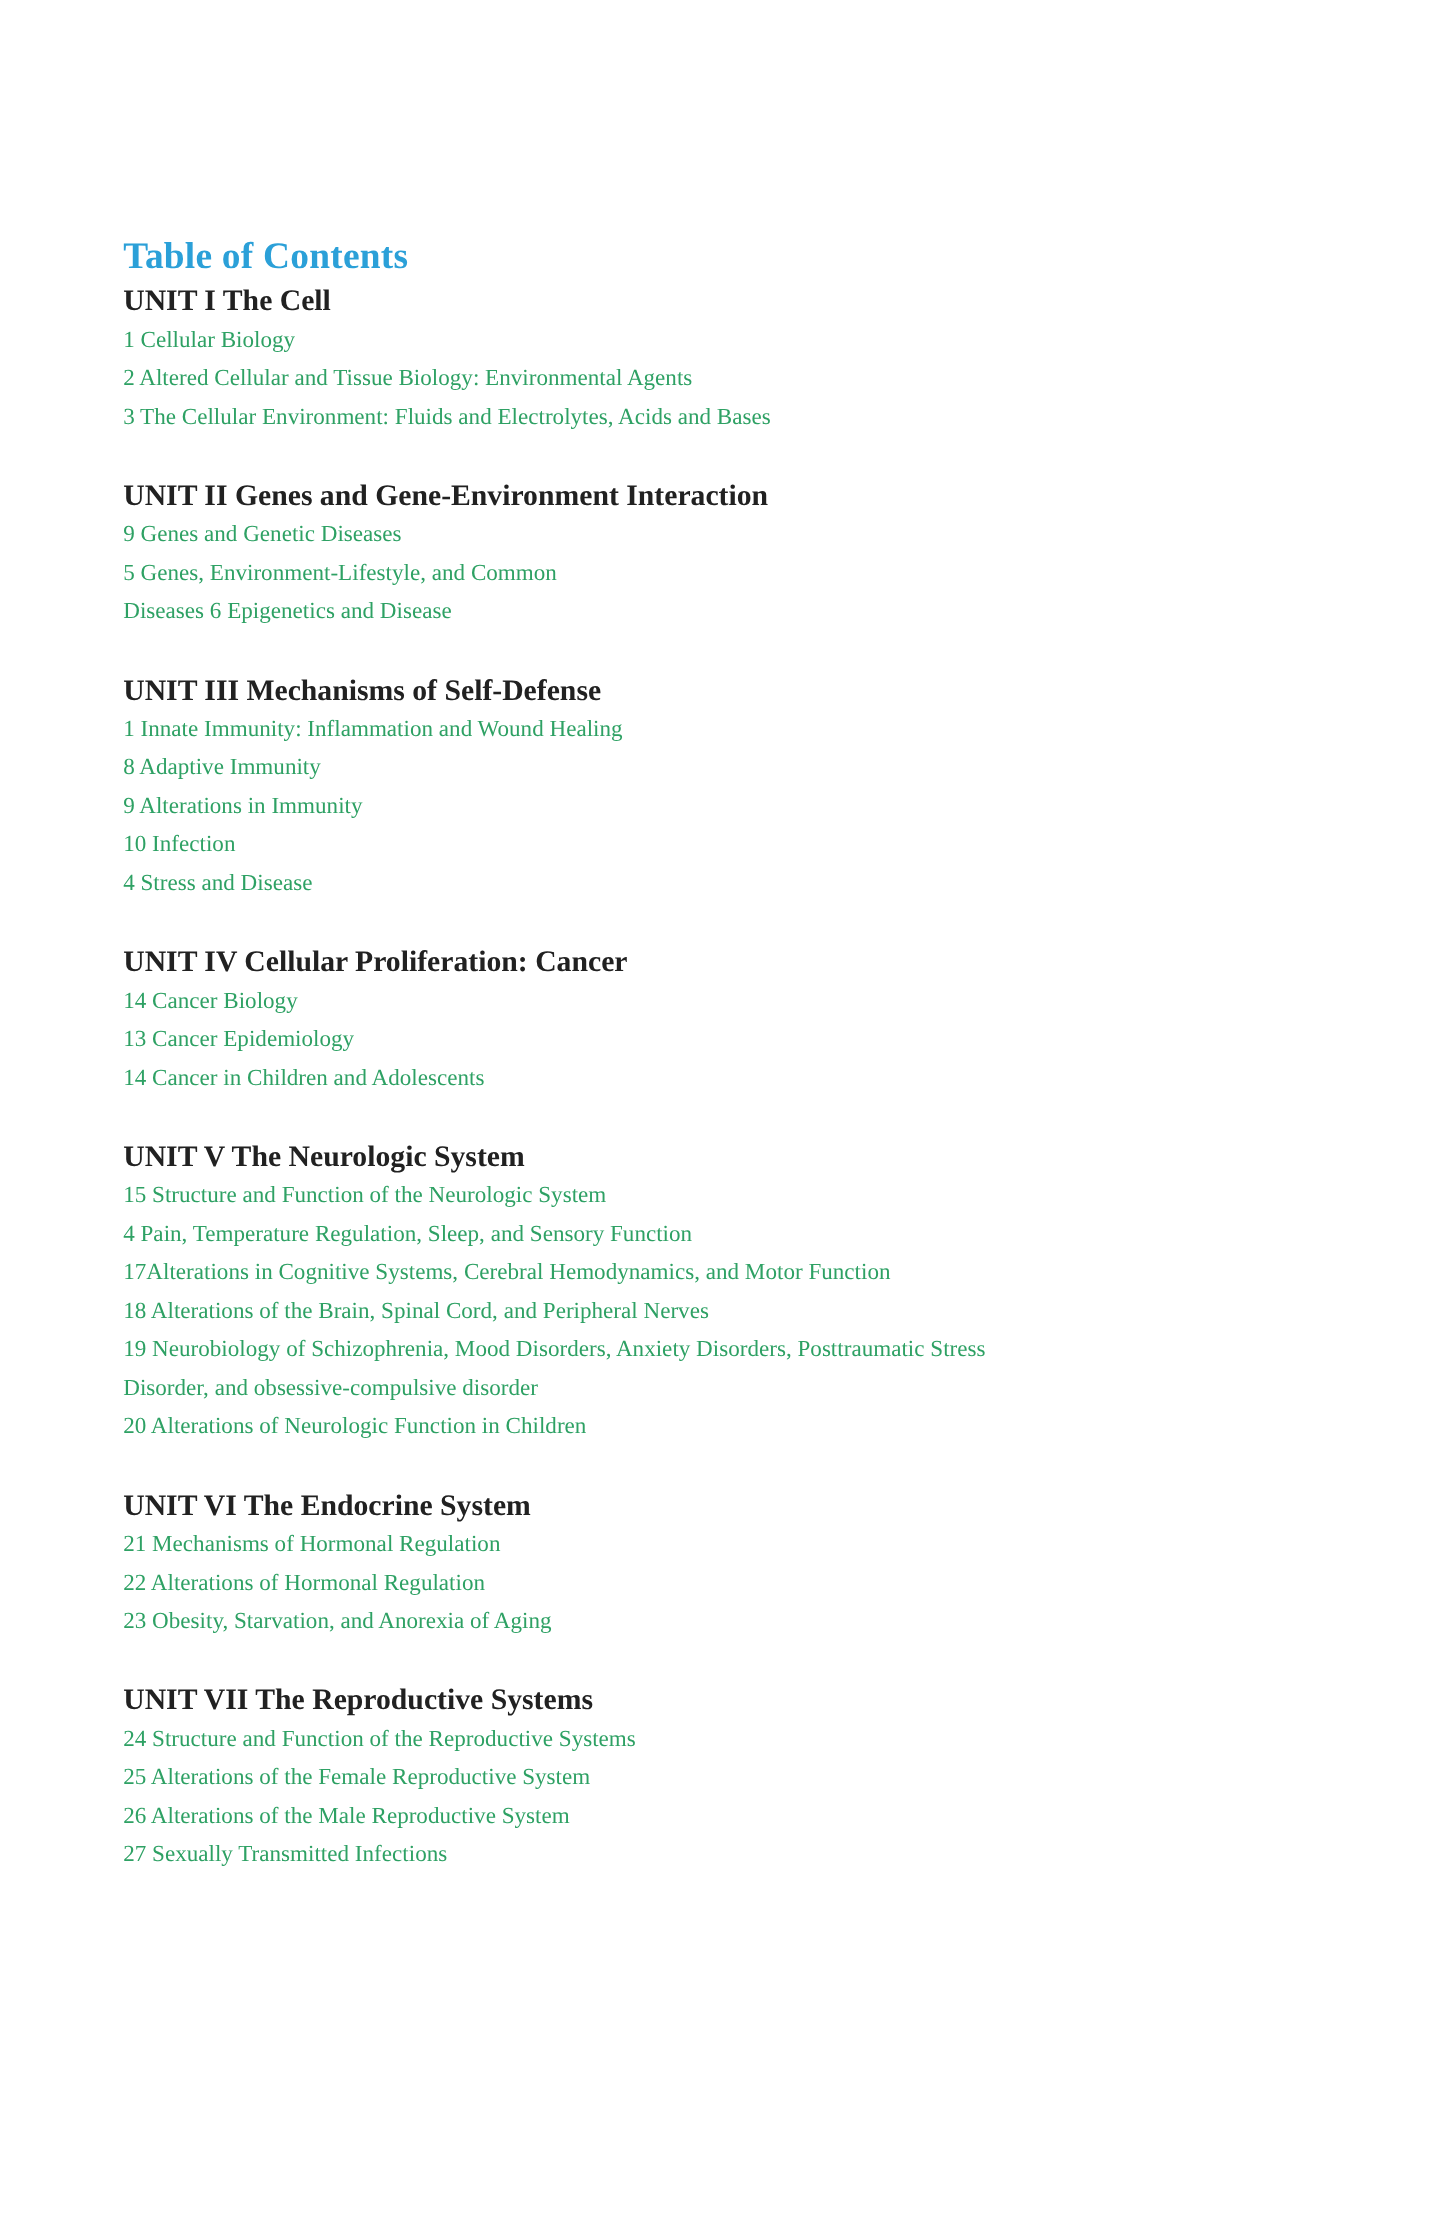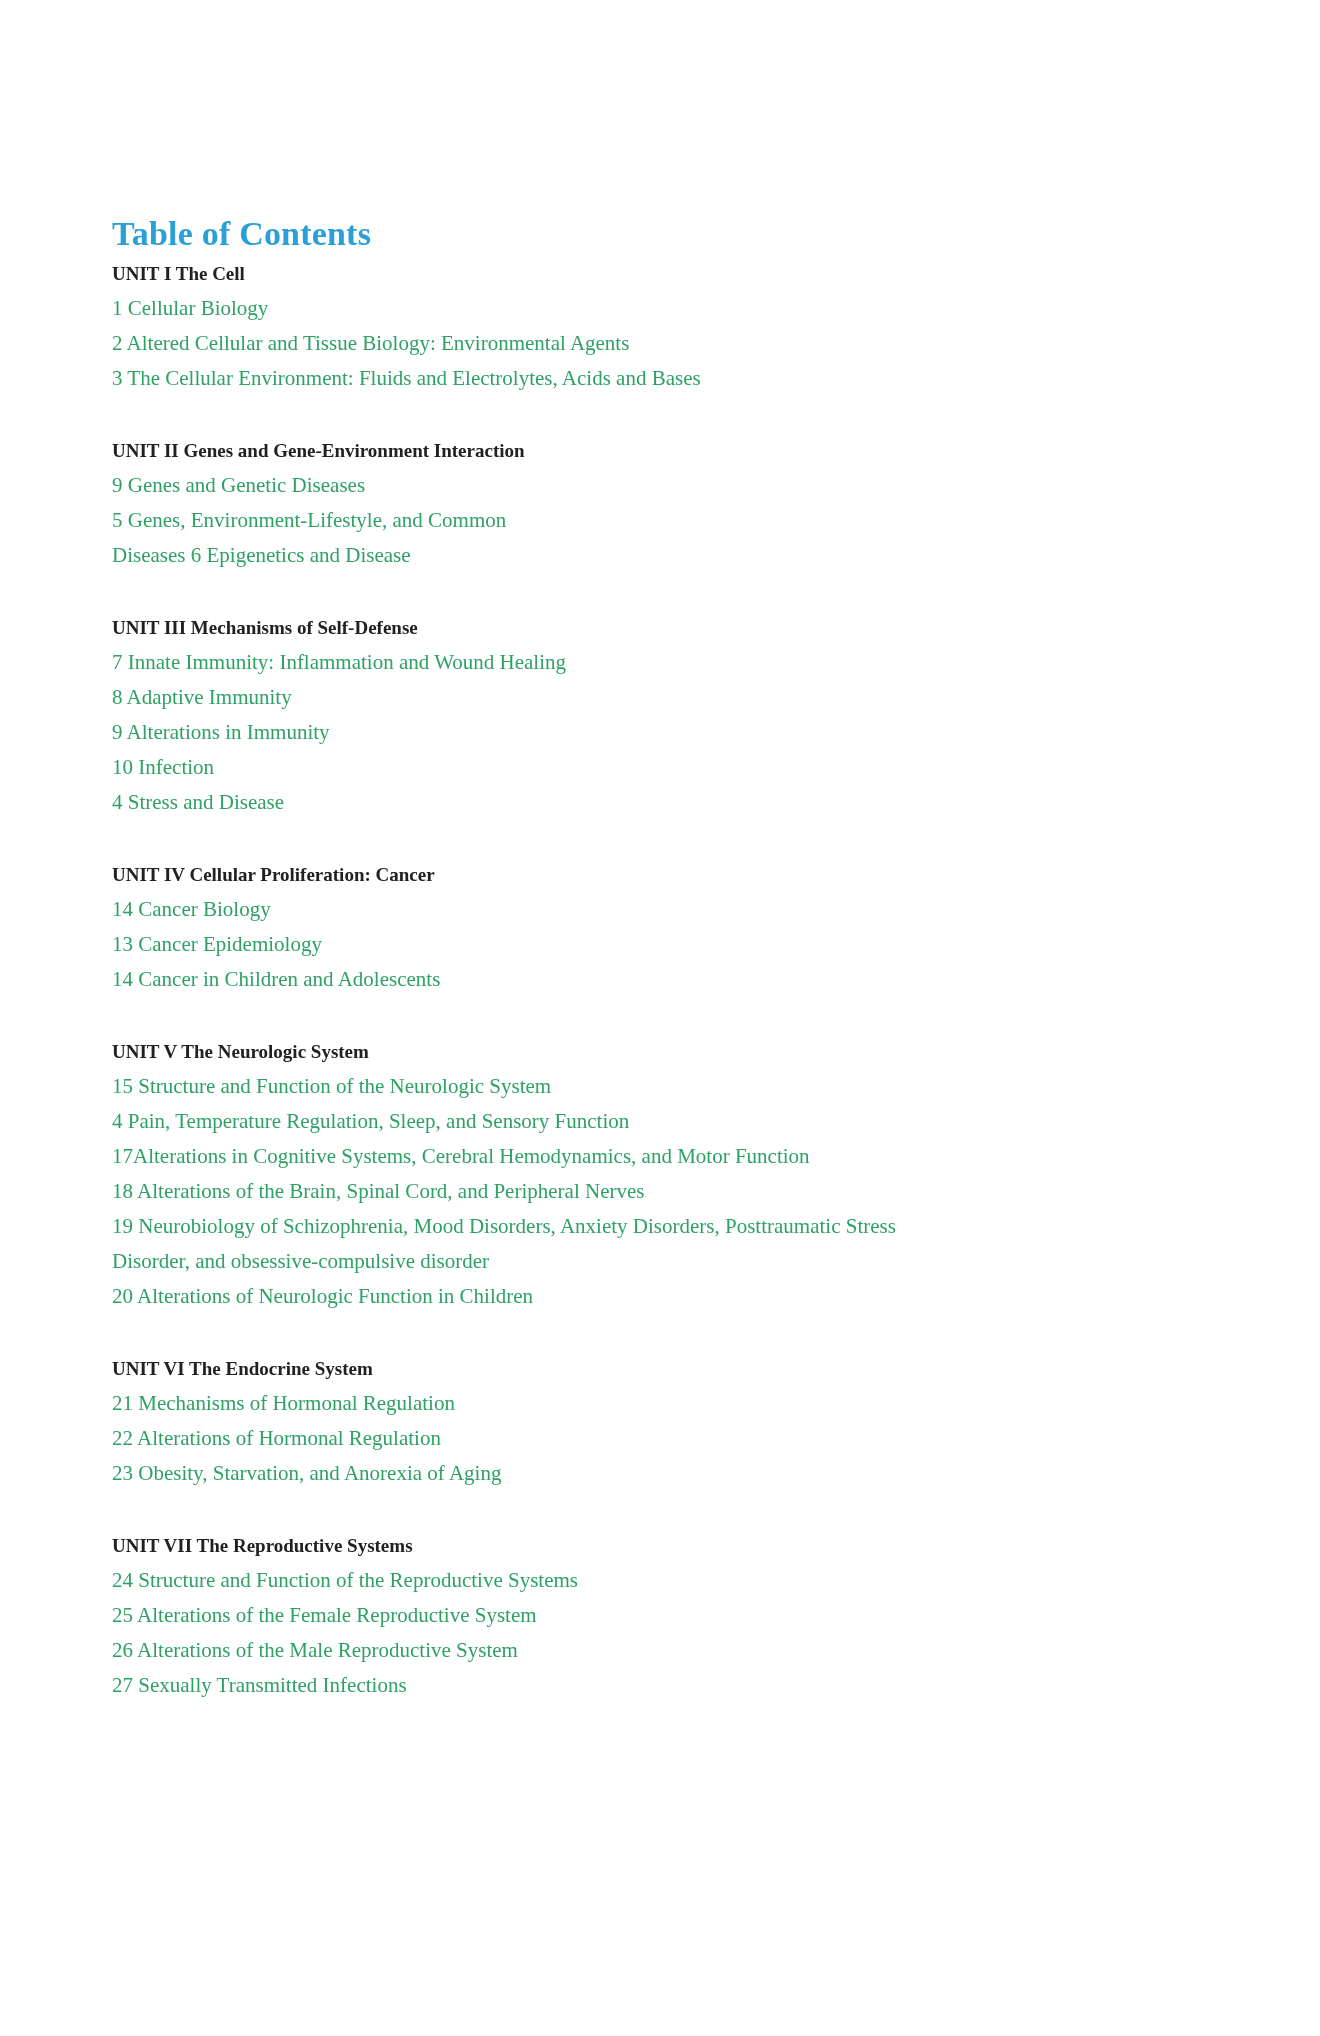--- a/index.html
+++ b/index.html
@@ -30,21 +30,21 @@
     letter-spacing: 0.2px;
   }
   .unit {
     margin: 0;
   }
   .unit + .unit {
     margin-top: 37px;
   }
   .unit-heading {
     margin: 0;
-    font-size: 19px;
+    font-size: 27px;
     font-weight: bold;
     line-height: 35px;
     color: var(--heading-color, #212121);
   }
   .chapter-line {
     font-size: 21px;
     line-height: 35px;
     color: var(--chapter-color, #2ea164);
     white-space: nowrap;
   }
@@ -63,21 +63,21 @@
           <div class="chapter-line">3 The Cellular Environment: Fluids and Electrolytes, Acids and Bases</div>
         </section>
         <section class="unit">
           <h2 class="unit-heading">UNIT II Genes and Gene-Environment Interaction</h2>
           <div class="chapter-line">9 Genes and Genetic Diseases</div>
           <div class="chapter-line">5 Genes, Environment-Lifestyle, and Common</div>
           <div class="chapter-line">Diseases 6 Epigenetics and Disease</div>
         </section>
         <section class="unit">
           <h2 class="unit-heading">UNIT III Mechanisms of Self-Defense</h2>
-          <div class="chapter-line">7 Innate Immunity: Inflammation and Wound Healing</div>
+          <div class="chapter-line">1 Innate Immunity: Inflammation and Wound Healing</div>
           <div class="chapter-line">8 Adaptive Immunity</div>
           <div class="chapter-line">9 Alterations in Immunity</div>
           <div class="chapter-line">10 Infection</div>
           <div class="chapter-line">4 Stress and Disease</div>
         </section>
         <section class="unit">
           <h2 class="unit-heading">UNIT IV Cellular Proliferation: Cancer</h2>
           <div class="chapter-line">14 Cancer Biology</div>
           <div class="chapter-line">13 Cancer Epidemiology</div>
           <div class="chapter-line">14 Cancer in Children and Adolescents</div>

